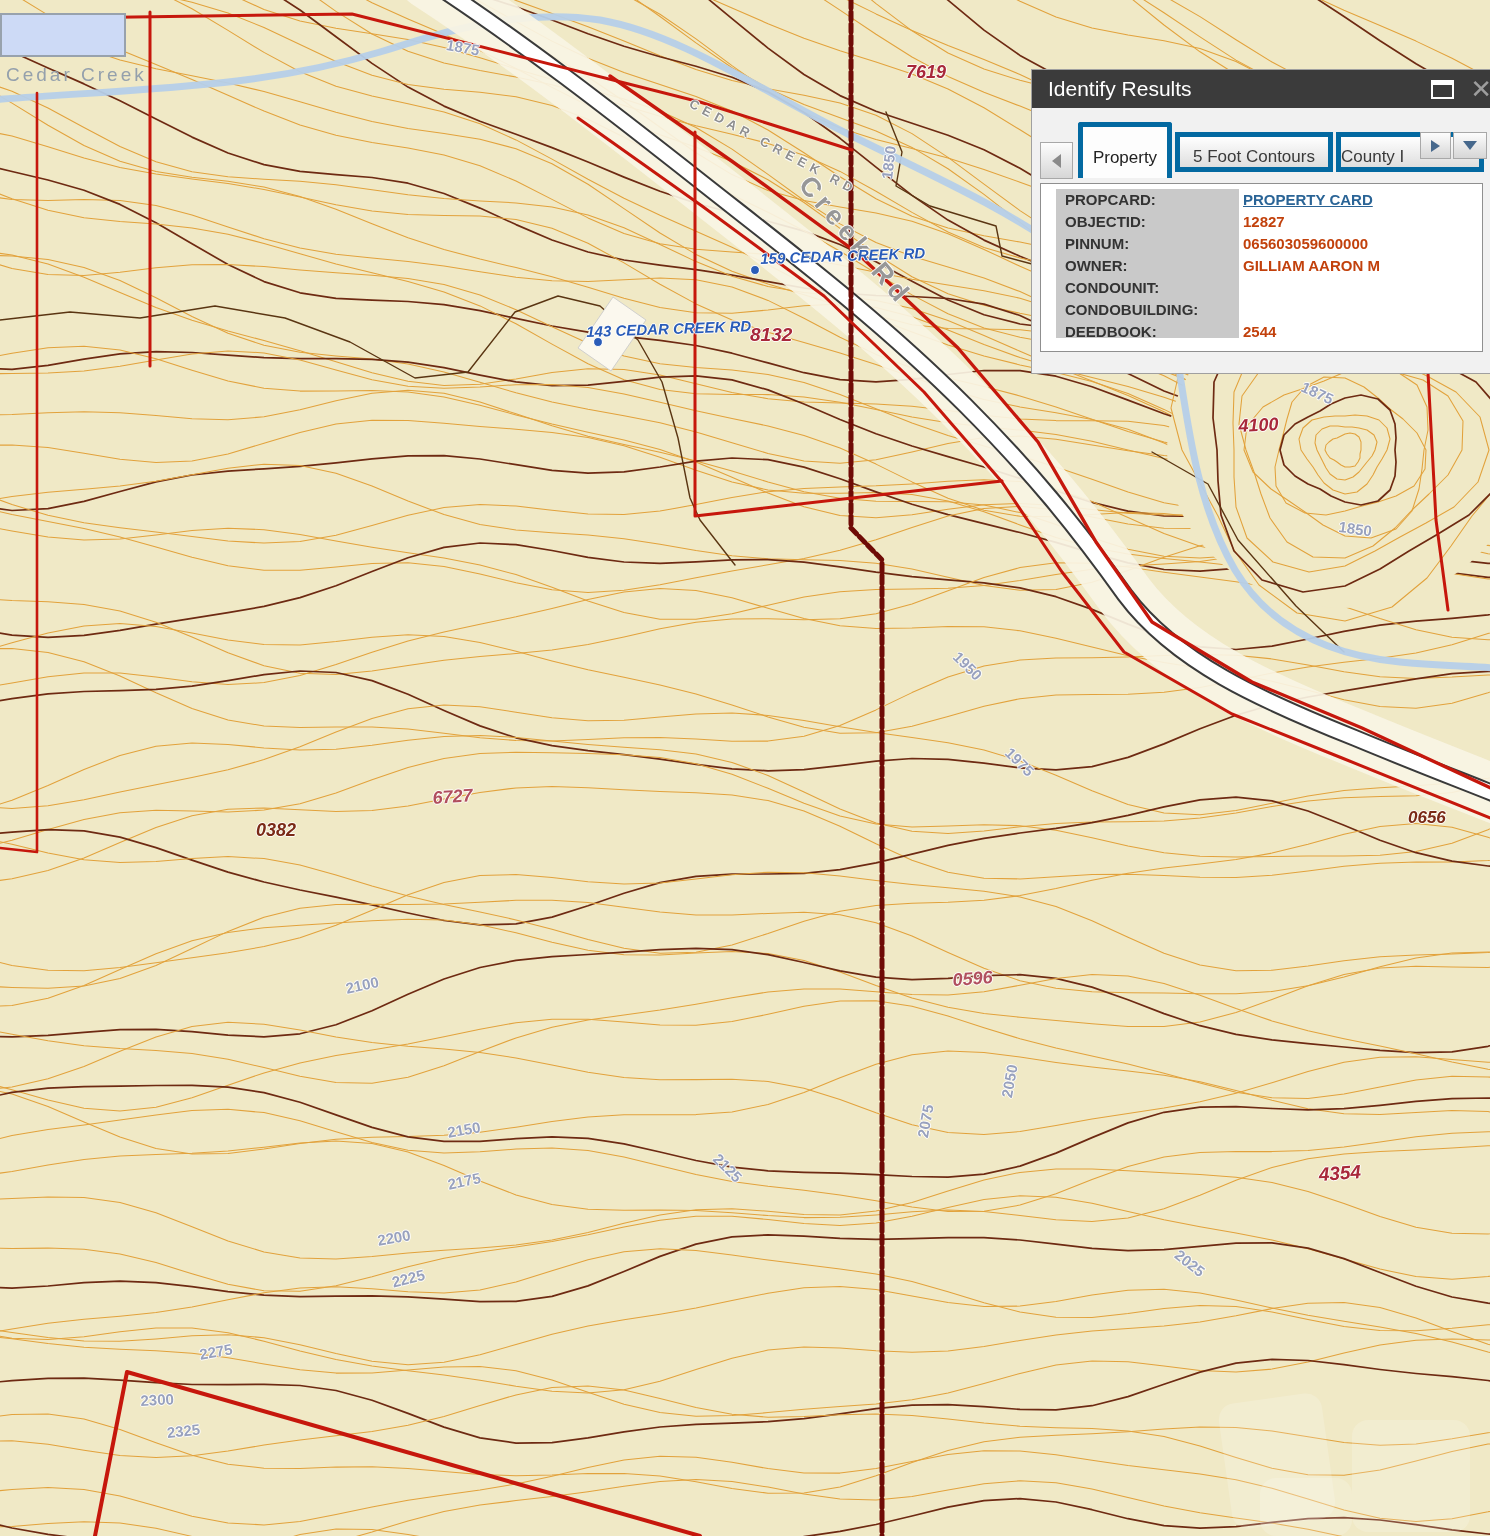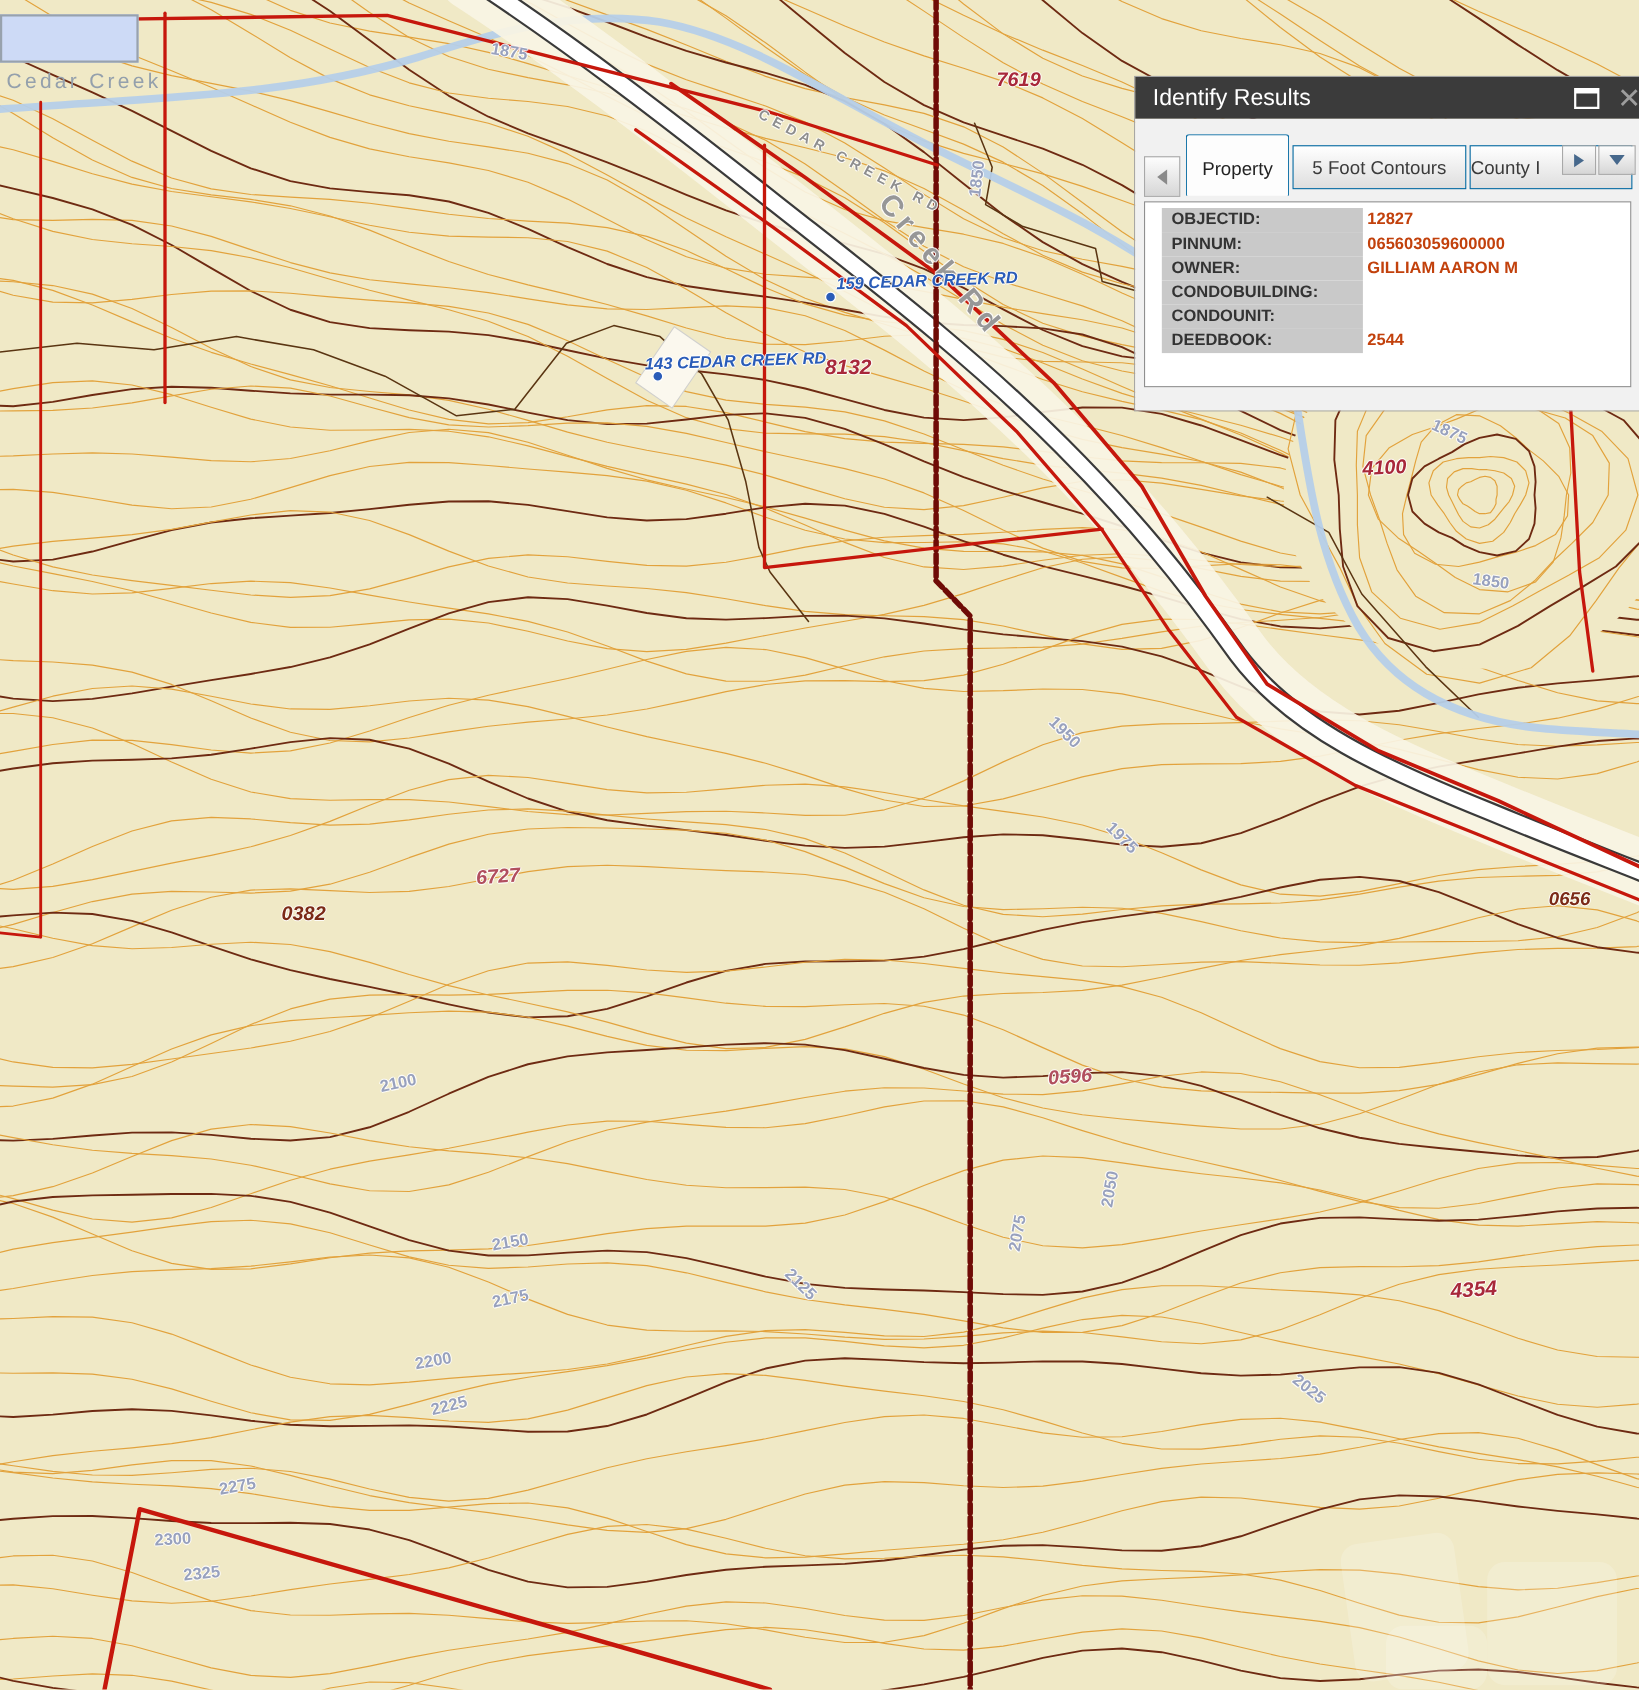--- a/index.html
+++ b/index.html
@@ -42,21 +42,21 @@
              border:1px solid #a8a8a8;box-sizing:border-box;
              display:flex;align-items:center;justify-content:center;}
   .sb-left{left:8px;top:34px;width:33px;height:37px;}
   .sb-right{left:388px;top:24px;width:31px;height:27px;}
   .sb-down{left:421px;top:24px;width:34px;height:27px;}
   .tri{width:0;height:0;display:block;}
   .tri-left{border-top:7px solid transparent;border-bottom:7px solid transparent;border-right:9px solid #8a8a8a;}
   .tri-right{border-top:6px solid transparent;border-bottom:6px solid transparent;border-left:9px solid #46688c;}
   .tri-down{border-left:7px solid transparent;border-right:7px solid transparent;border-top:9px solid #46688c;}
   .tab{position:absolute;box-sizing:border-box;background:linear-gradient(#ffffff,#dedede);
-       border:1px solid #0369a1;font-size:17px;color:#3a3a3a;text-align:center;}
+       border:5px solid #0369a1;font-size:17px;color:#3a3a3a;text-align:center;}
   .tab-prop{left:46px;top:14px;height:56px;width:94px;line-height:62px;background:#fdfdfd;
             border-bottom:none;border-radius:3px 3px 0 0;z-index:2;color:#222;}
   .tab-5ft{left:143px;top:24px;height:40px;width:158px;line-height:40px;}
   .tab-cty{left:304px;top:24px;height:40px;width:148px;line-height:40px;text-align:left;}
   .content{position:absolute;left:8px;top:75px;width:443px;height:169px;background:#fff;
            border:1px solid #8f8f8f;box-sizing:border-box;}
   .rows{margin:5px 0 0 15px;height:149px;overflow:hidden;}
   .row{display:flex;height:22px;line-height:22px;font-size:15px;font-weight:bold;}
   .fl{width:183px;background:#c9c9c9;padding-left:9px;box-sizing:border-box;color:#333;flex:none;}
   .fv{padding-left:4px;color:#c2410c;}
@@ -239,37 +239,41 @@
       <div class="scrollbtn sb-right">
         <span class="tri tri-right"></span>
       </div>
       <div class="scrollbtn sb-down">
         <span class="tri tri-down"></span>
       </div>
     </div>
     <div class="content">
       <div class="rows">
         <div class="row">
+            <span class="fl">PROPCARD:</span>
+            <span class="fv link">PROPERTY CARD</span>
+          </div>
+        <div class="row">
             <span class="fl">OBJECTID:</span>
             <span class="fv">12827</span>
           </div>
         <div class="row">
             <span class="fl">PINNUM:</span>
             <span class="fv">065603059600000</span>
           </div>
         <div class="row">
             <span class="fl">OWNER:</span>
             <span class="fv">GILLIAM AARON M</span>
           </div>
         <div class="row">
+            <span class="fl">CONDOUNIT:</span>
+            <span class="fv"></span>
+          </div>
+        <div class="row">
             <span class="fl">CONDOBUILDING:</span>
-            <span class="fv"></span>
-          </div>
-        <div class="row">
-            <span class="fl">CONDOUNIT:</span>
             <span class="fv"></span>
           </div>
         <div class="row">
             <span class="fl">DEEDBOOK:</span>
             <span class="fv">2544</span>
           </div>
       </div>
     </div>
   </div>
 </div>

